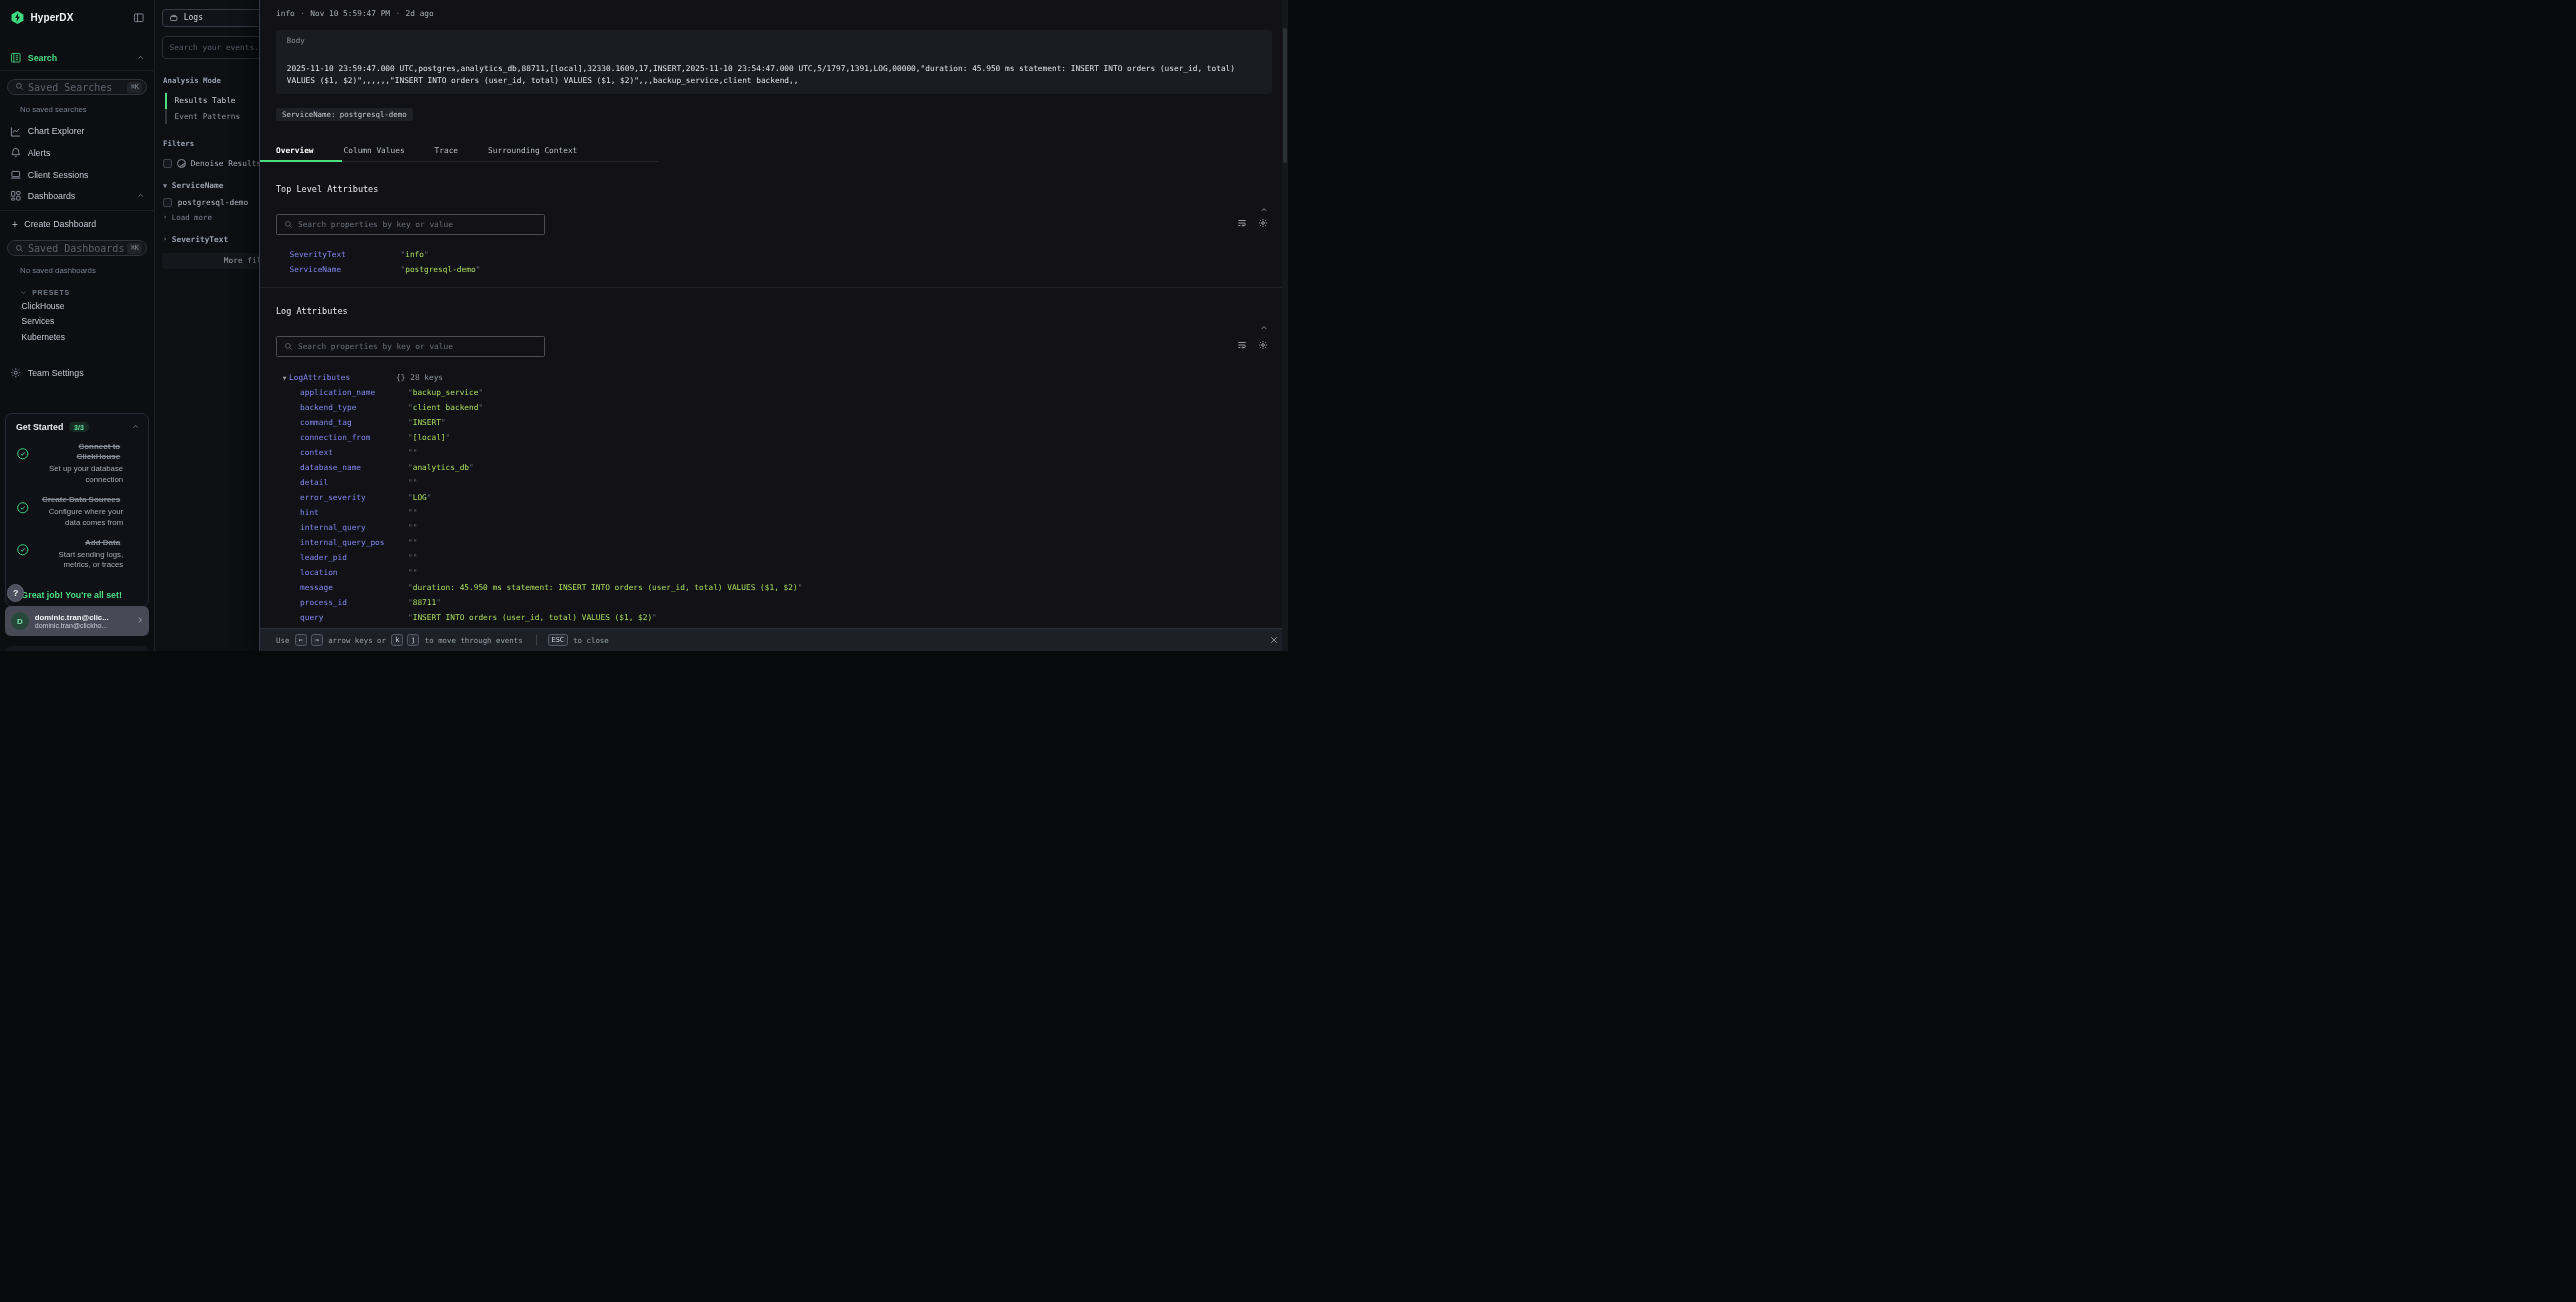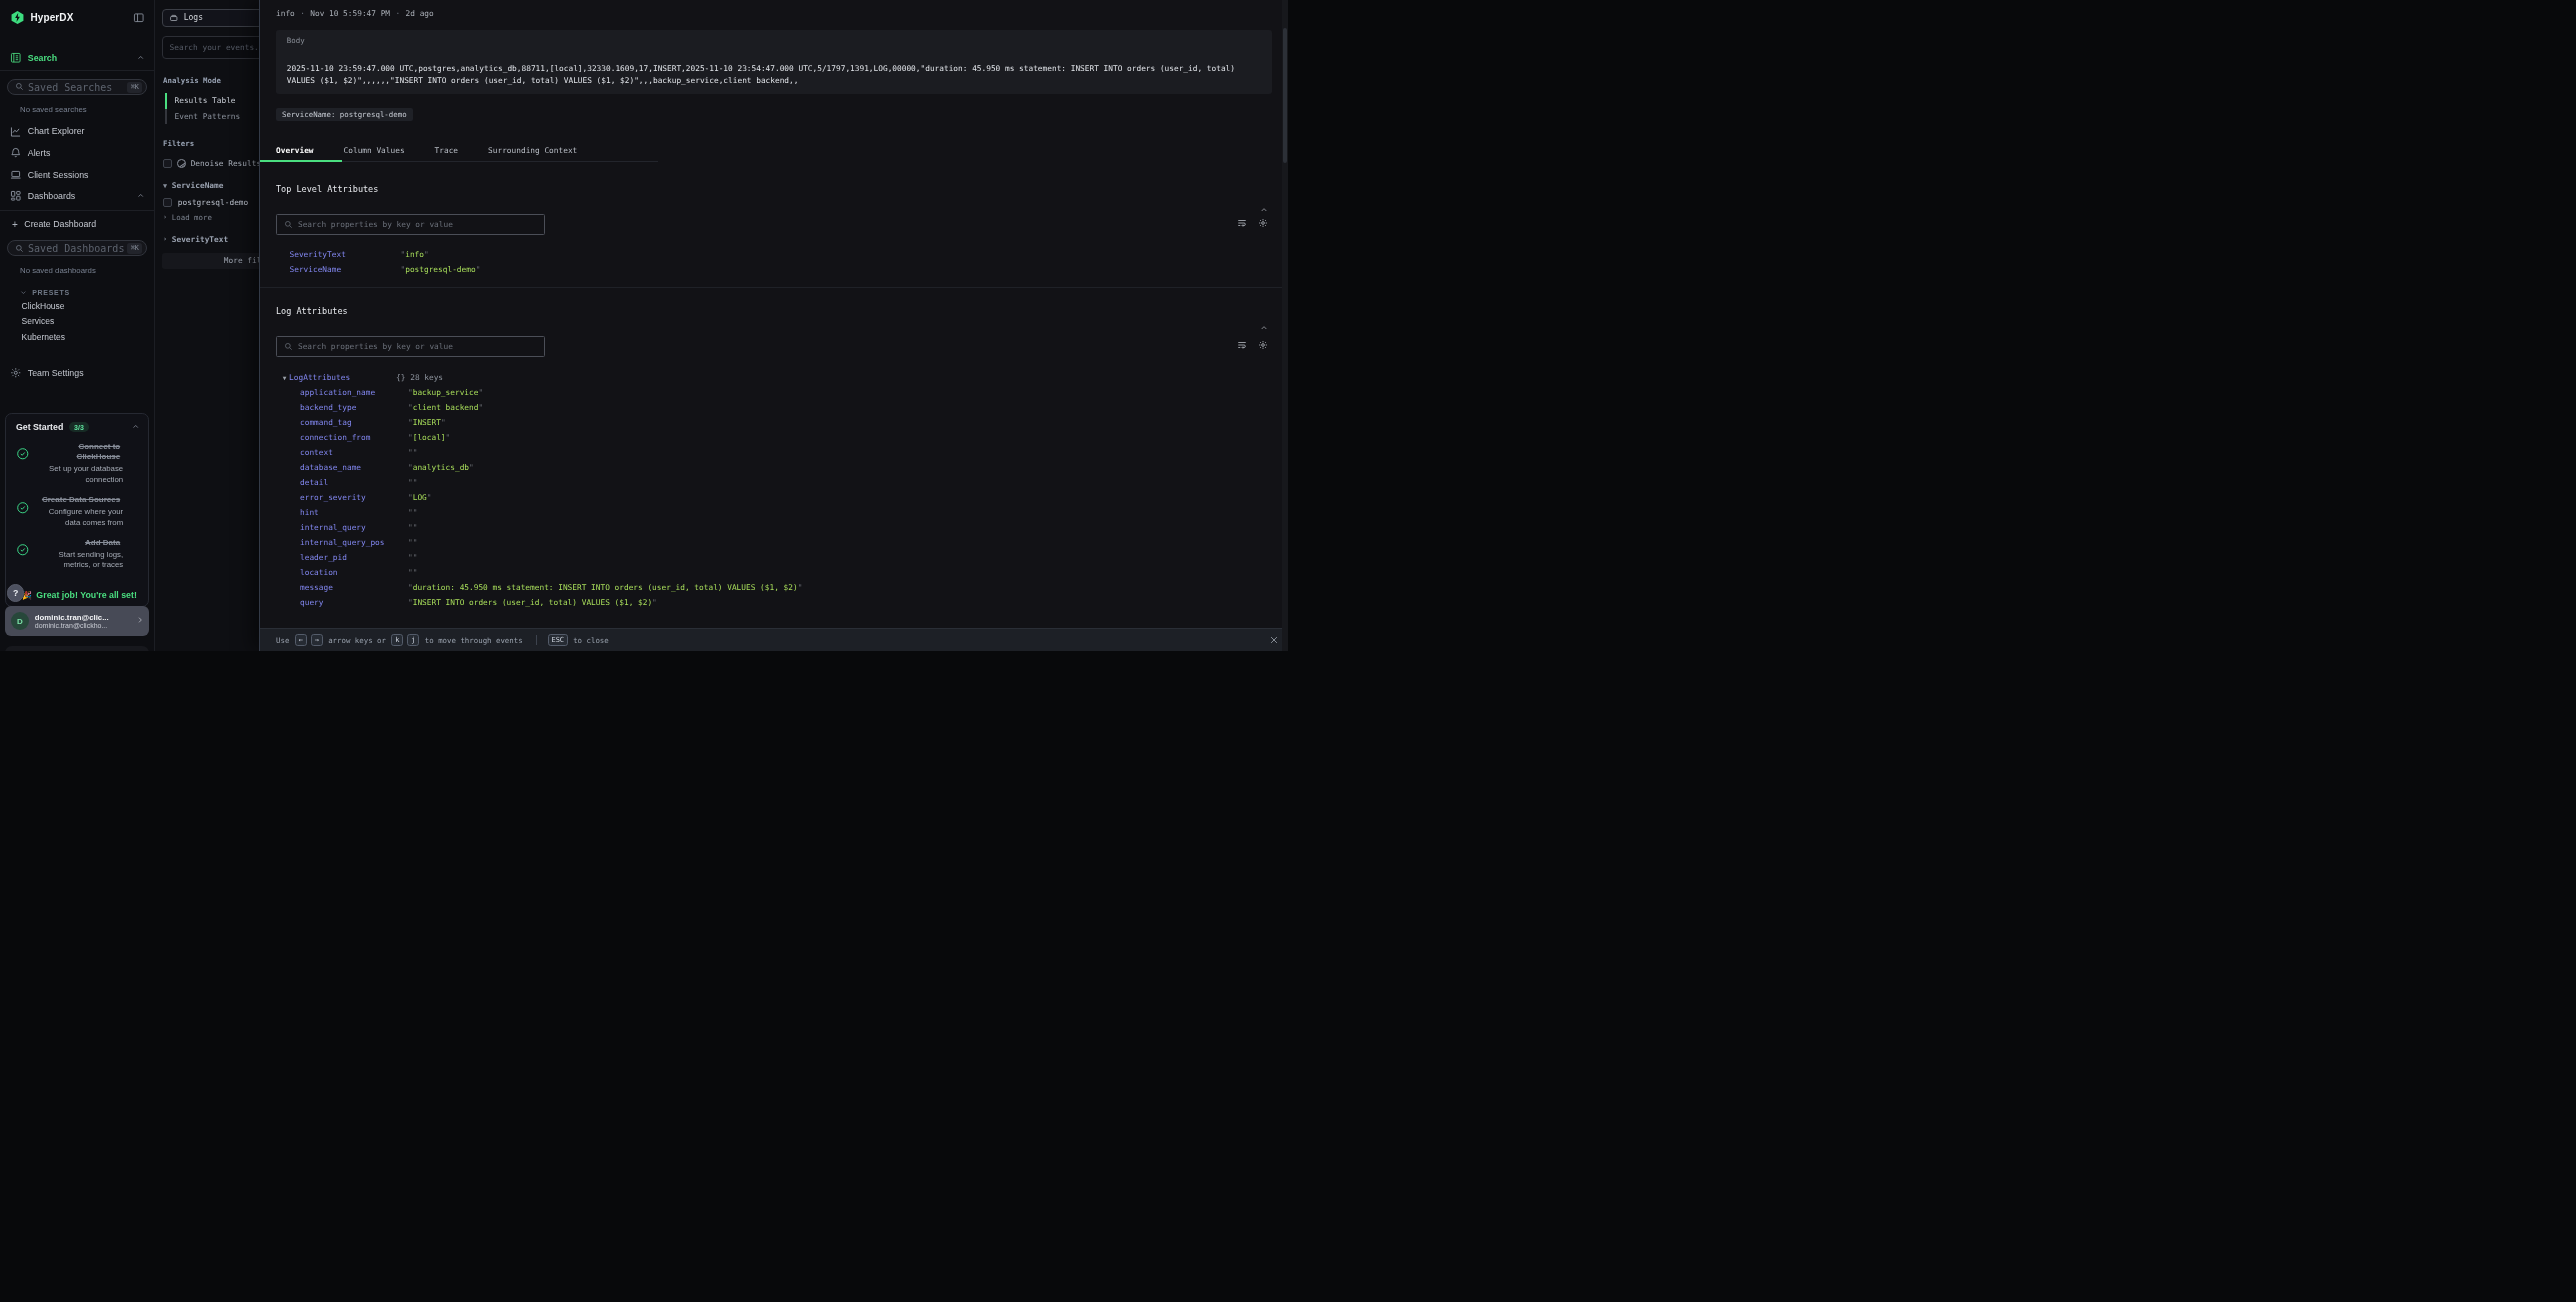--- a/index.html
+++ b/index.html
@@ -37,21 +37,21 @@
                border-radius:6.8px;background:#101117;padding:8px 9.5px;overflow:hidden;}
   .gs-head{display:flex;align-items:center;}
   .gs-title{font-weight:bold;font-size:8.8px;color:#e9ebef;}
   .gs-badge{margin-left:5.4px;font-size:7px;font-weight:bold;color:#5fe49e;background:rgba(74,222,128,.13);
             border-radius:6px;padding:1.4px 5.4px;}
   .task{display:flex;margin-top:10px;}
   .task-ic{flex:none;width:13.5px;height:13.5px;color:#3ddc8a;margin-top:5.4px;}
   .task-body{margin-left:6.8px;text-align:right;}
   .task-title{font-size:8px;font-weight:600;color:#878d98;text-decoration:line-through;max-width:84px;line-height:1.3;}
   .task-desc{font-size:7.8px;color:#a4aab4;line-height:1.35;max-width:87px;margin-top:1.4px;}
-  .congrats{position:absolute;left:16px;bottom:4px;width:126px;height:13px;overflow:hidden;display:flex;align-items:center;}
+  .congrats{position:absolute;left:1px;bottom:4px;width:126px;height:13px;overflow:hidden;display:flex;}
   .congrats .emoji{font-size:8px;margin-right:4px;}
   .congrats .msg{font-size:8.8px;font-weight:bold;color:#4ade80;width:115px;line-height:13px;}
   .help-fab{position:absolute;left:6.8px;top:584px;width:17.6px;height:17.6px;border-radius:50%;background:#4d5160;
             color:#eceef2;font-weight:bold;font-size:8.8px;display:flex;align-items:center;justify-content:center;
             z-index:5;cursor:pointer;border:0.7px solid #5a5e6c;}
   .user-chip{position:absolute;left:5.4px;top:606px;width:144px;height:30px;background:#474a56;border-radius:6px;
              display:flex;align-items:center;padding:0 5.4px 0 5.4px;z-index:4;cursor:pointer;}
   .avatar{width:18px;height:18px;border-radius:50%;background:#27473a;color:#7ce3a8;font-weight:bold;font-size:8px;
           display:flex;align-items:center;justify-content:center;flex:none;}
   .user-texts{margin-left:6px;flex:1;min-width:0;}
@@ -574,20 +574,24 @@
           </div>
             <div class="kv-row">
             <span class="kv-key">location</span>
             <span class="kv-val"><span class="q">"</span><span></span><span class="q">"</span></span>
           </div>
             <div class="kv-row">
             <span class="kv-key">message</span>
             <span class="kv-val"><span class="q">"</span><span>duration: 45.950 ms  statement: INSERT INTO orders (user_id, total) VALUES ($1, $2)</span><span class="q">"</span></span>
           </div>
             <div class="kv-row">
+            <span class="kv-key">process_id</span>
+            <span class="kv-val"><span class="q">"</span><span>88711</span><span class="q">"</span></span>
+          </div>
+            <div class="kv-row">
             <span class="kv-key">query</span>
             <span class="kv-val"><span class="q">"</span><span>INSERT INTO orders (user_id, total) VALUES ($1, $2)</span><span class="q">"</span></span>
           </div>
           </div>
       </div>
     </div>
 
     <div class="ev-footer">
       <span class="ft" style="margin-left:0">Use</span>
       <span class="key-chip">←</span>

